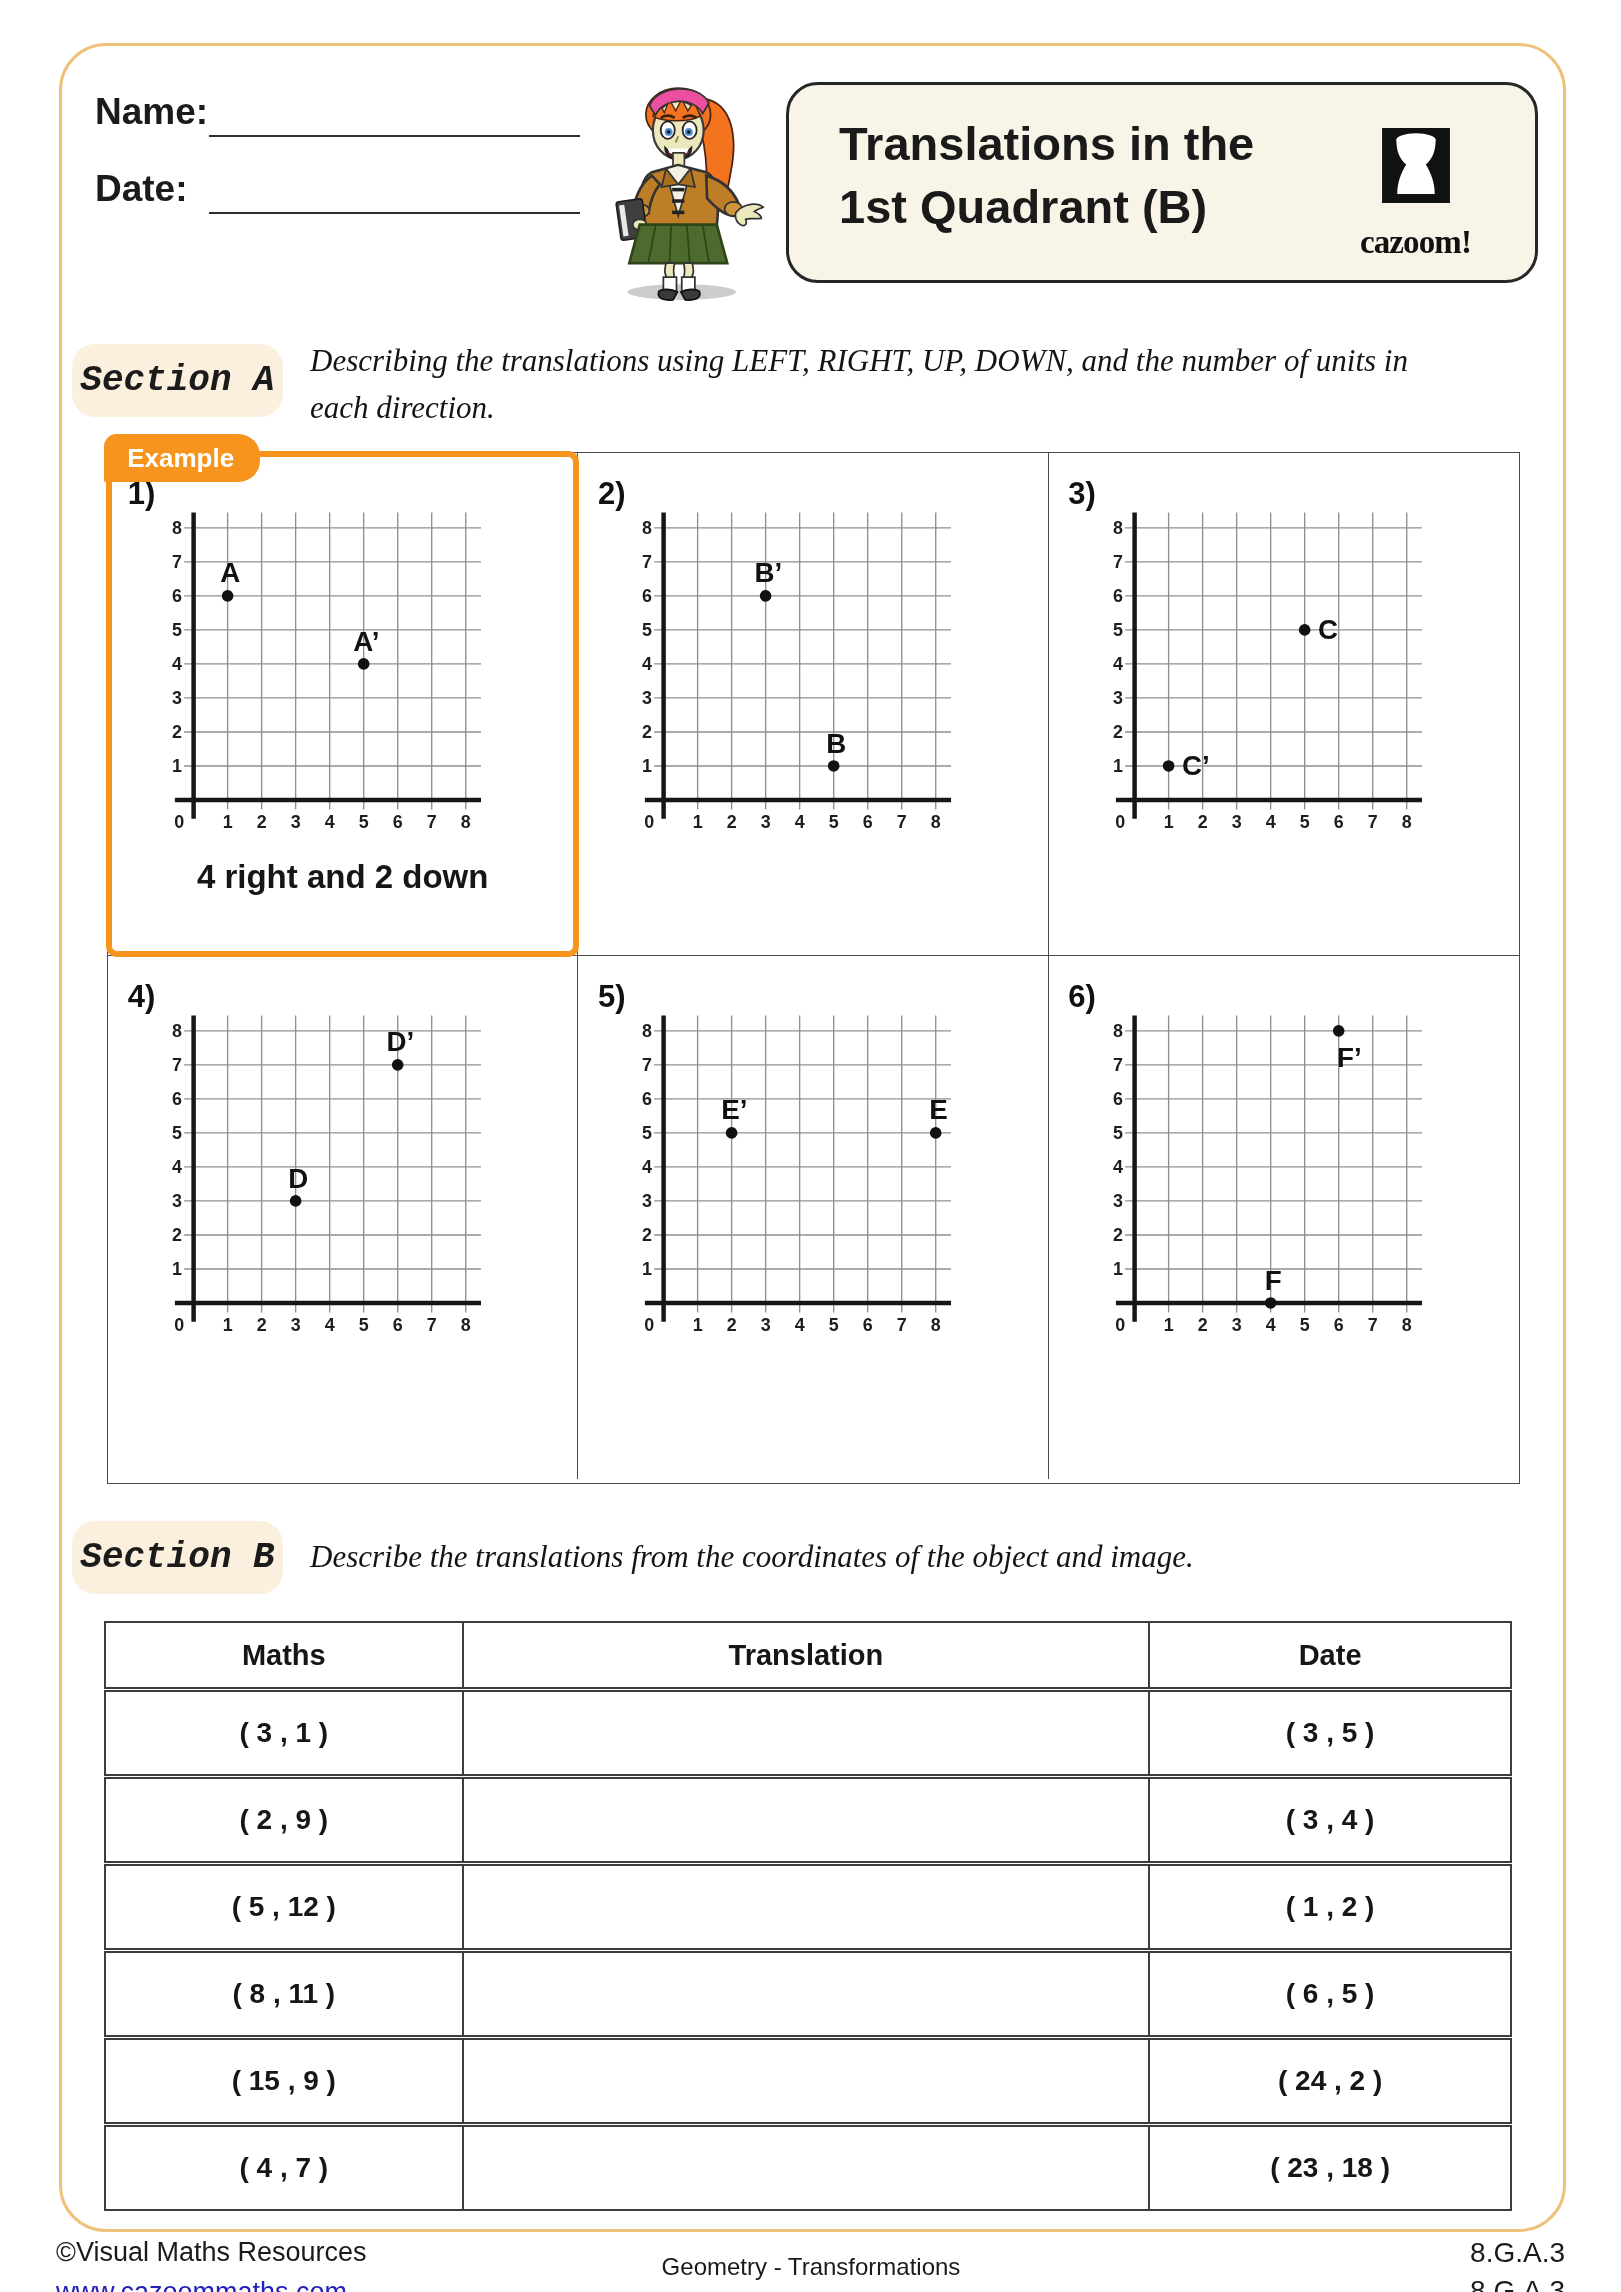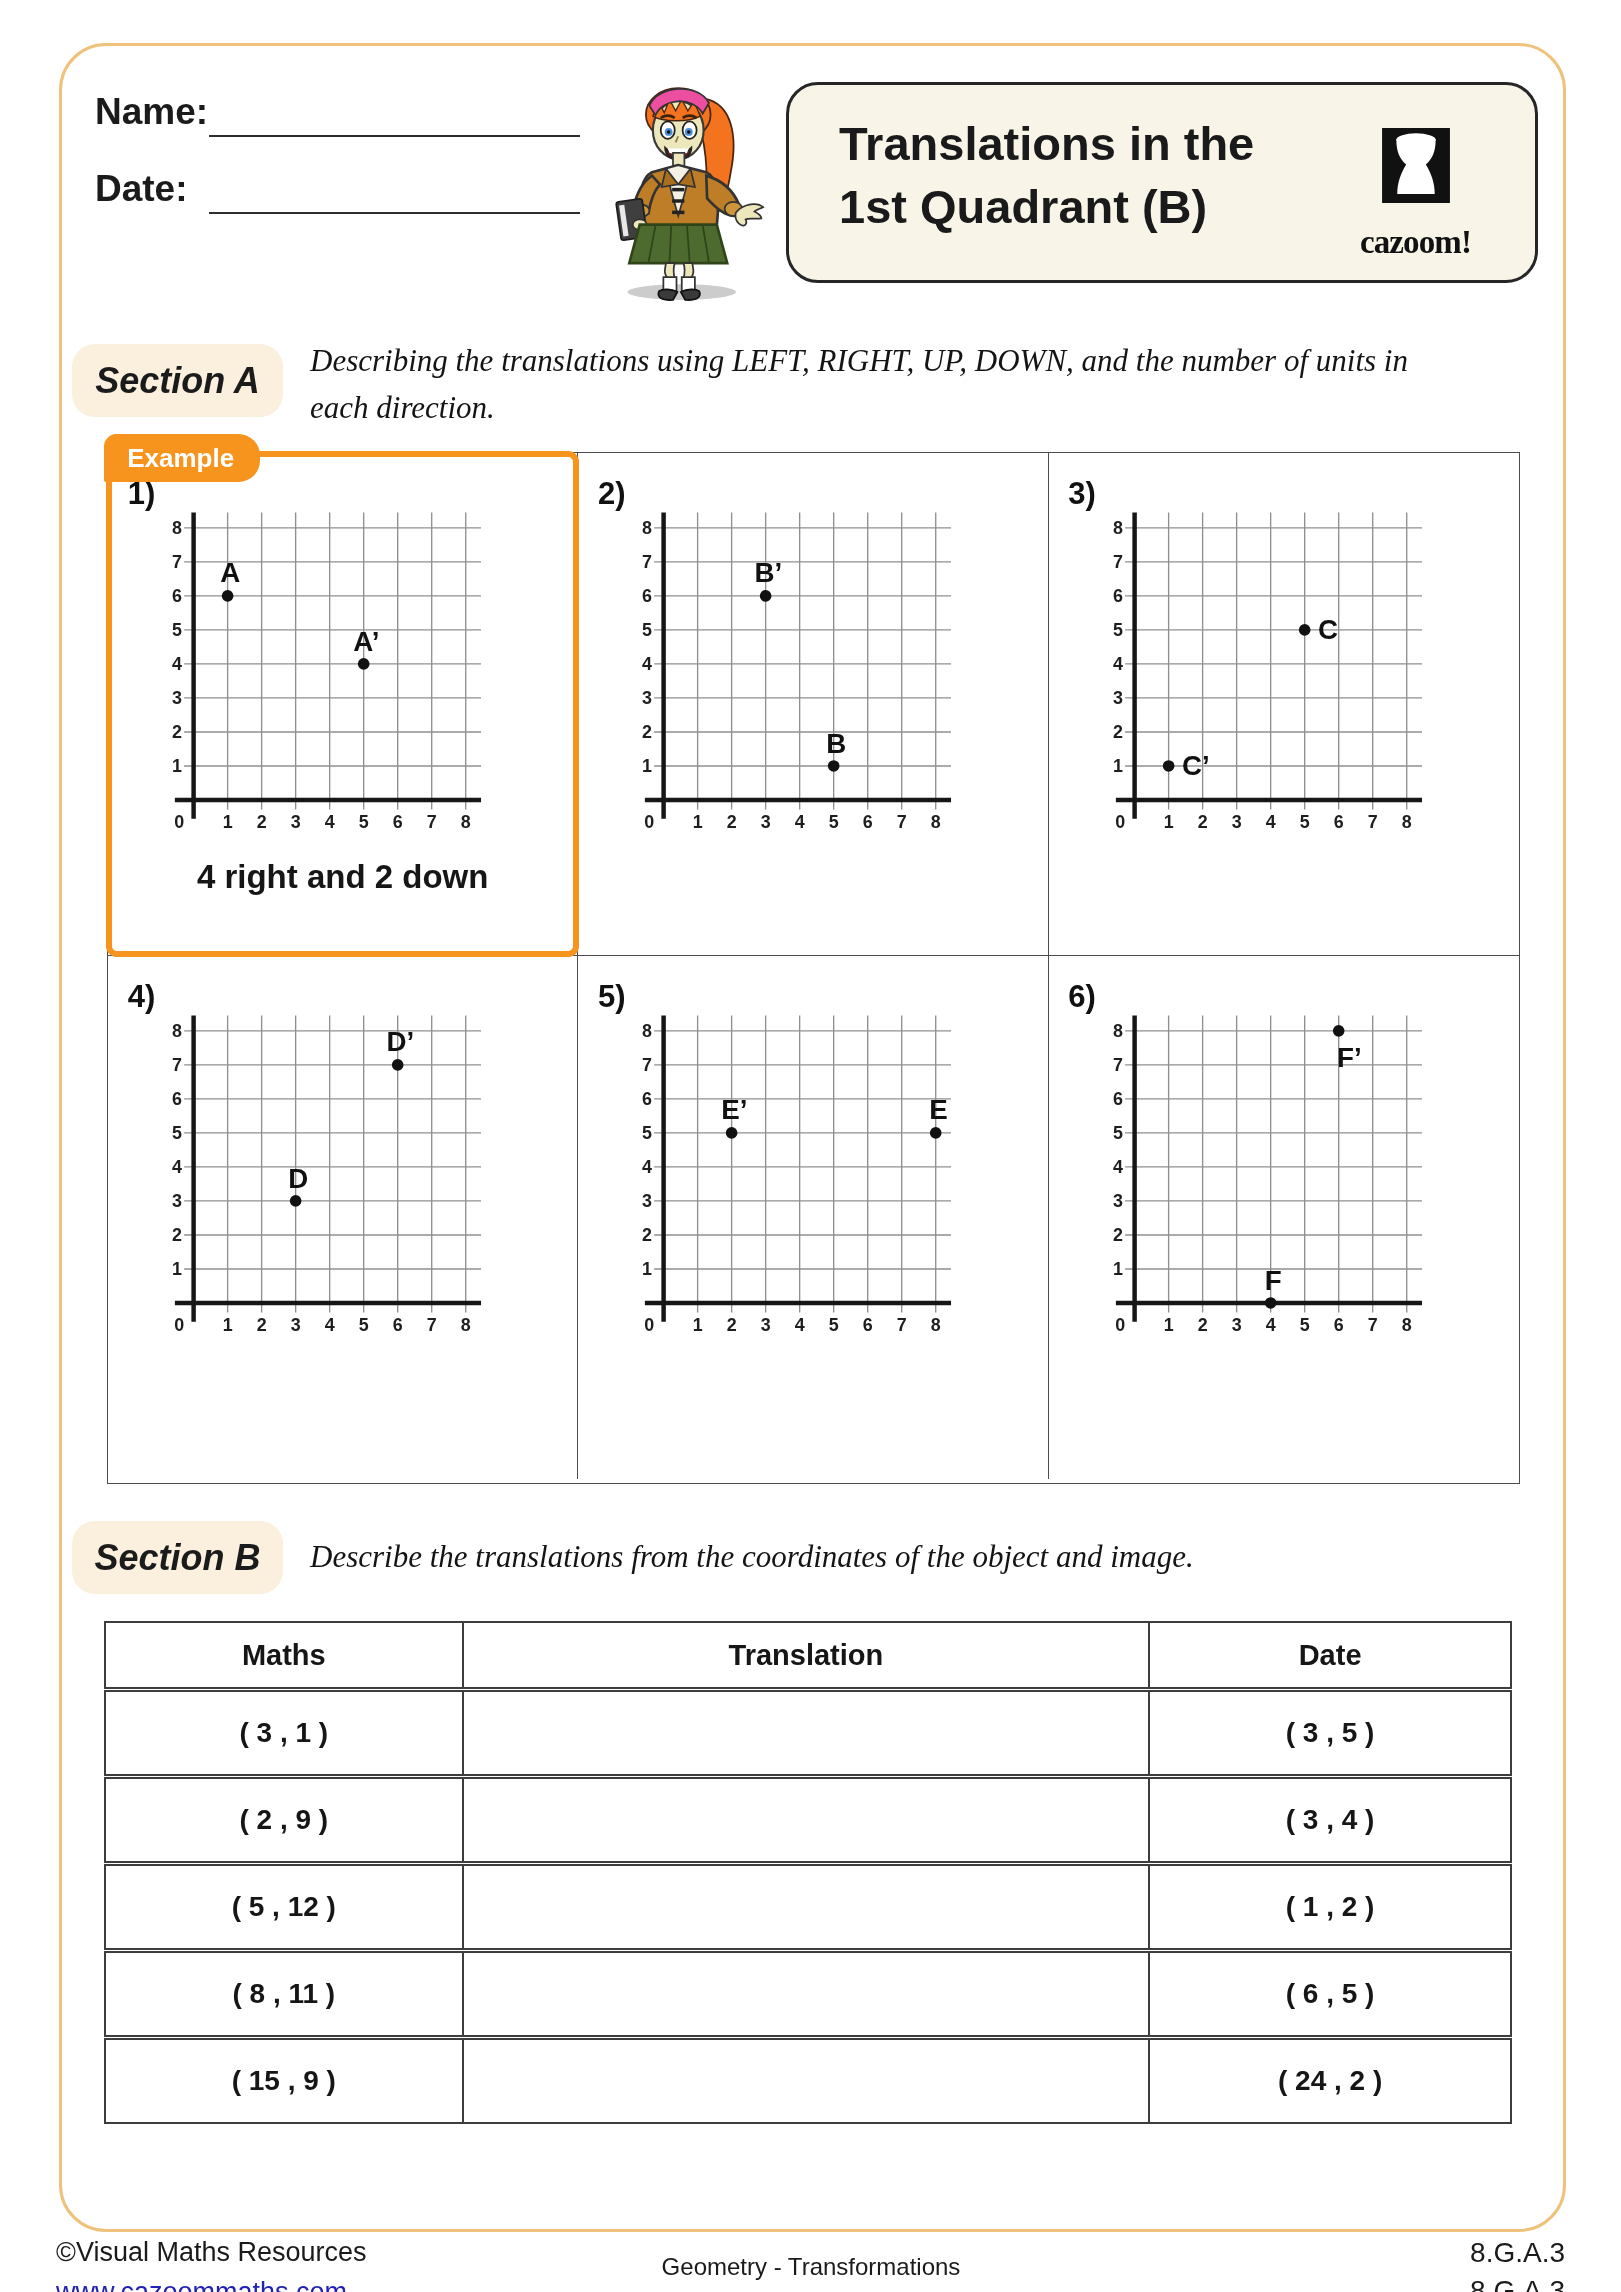--- a/index.html
+++ b/index.html
@@ -28,21 +28,21 @@
   #titleBox{position:absolute;left:786px;top:82px;width:752px;height:201px;
     border:3.6px solid #262626;border-radius:32px;background:var(--title-bg);box-sizing:border-box;}
   .title-text{position:absolute;left:50px;top:27px;font-size:47px;font-weight:700;line-height:63px;color:#1a1a1a;}
   #logo{position:absolute;right:36px;top:43px;width:167px;text-align:center;}
   #logoCaption{font-family:"Liberation Serif",serif;font-weight:700;font-size:33px;color:#111;margin-top:18px;letter-spacing:-0.9px;}
   
   #girl{position:absolute;left:575px;top:50px;}
   
   .pill{position:absolute;width:211px;height:73px;background:var(--pill-bg);border-radius:23px;
     display:flex;align-items:center;justify-content:center;
-    font-family:Liberation Sans, sans-serif;font-style:italic;font-weight:700;font-size:36px;color:#1b1b1b;}
+    font-family:Liberation Mono, monospace;font-style:italic;font-weight:700;font-size:36px;color:#1b1b1b;}
   #pillA{left:72px;top:344px}
   #pillB{left:72px;top:1521px}
   .instr{position:absolute;font-family:"Liberation Serif",serif;font-style:italic;font-size:31px;line-height:47px;color:#141414;}
   #instrA{left:310px;top:337px;width:1124px;}
   #instrB{left:310px;top:1533px;width:1218px;}
   
   #agrids{position:absolute;left:107px;top:452px;width:1413px;height:1032px;
     border:1.8px solid #4c4c4c;box-sizing:border-box;display:grid;
     grid-template-columns:repeat(3,1fr);grid-template-rows:503px 523px;background:#fff;}
   .acell{position:relative;border-right:1.8px solid #4c4c4c;border-bottom:1.8px solid #4c4c4c;}
@@ -453,20 +453,25 @@
       <tr>
         <td>( 8 , 11 )</td>
         <td></td>
         <td>( 6 , 5 )</td>
       </tr>
       <tr>
         <td>( 15 , 9 )</td>
         <td></td>
         <td>( 24 , 2 )</td>
       </tr>
+      <tr>
+        <td>( 4 , 7 )</td>
+        <td></td>
+        <td>( 23 , 18 )</td>
+      </tr>
     </tbody>
 </table>
 
 <div class="foot-left">
   <div>©Visual Maths Resources</div>
   <a class="foot-link" href="#">www.cazoommaths.com</a>
 </div>
 <div class="foot-center">Geometry - Transformations</div>
 <div class="foot-right">
   <div>8.G.A.3</div>

